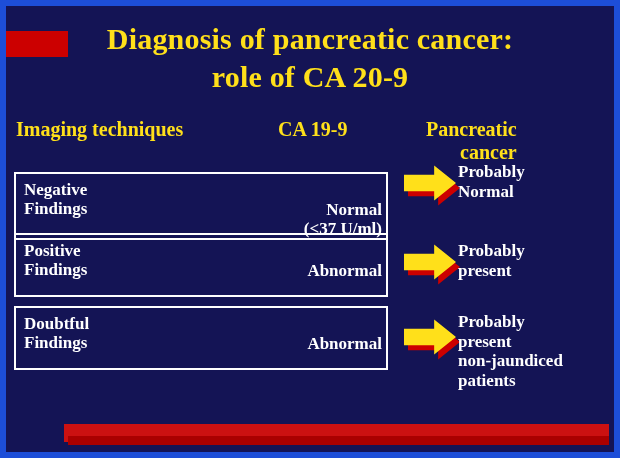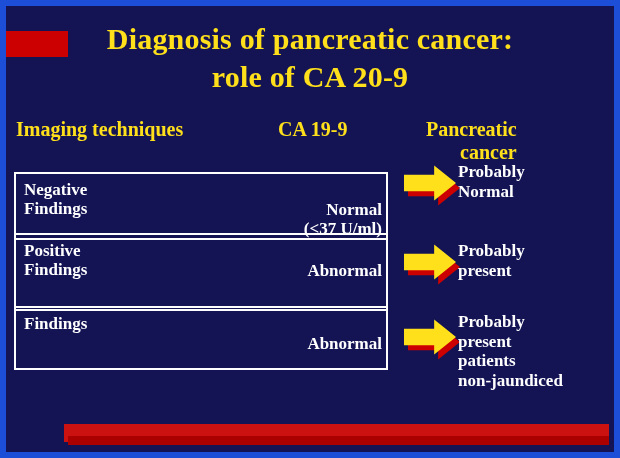--- a/index.html
+++ b/index.html
@@ -187,21 +187,21 @@
         <div class="shadow"></div>
         <div class="body"></div>
       </div>
       <div class="outcome" style="top:8px;">
         <div>Probably</div>
         <div>Normal</div>
       </div>
     </div>
 
     <div class="row" style="top:227px; height:68px;">
-      <div class="row-box" style="top:0; height:78px;">
+      <div class="row-box" style="top:0; height:64px;">
         <div class="finding">
           <div>Positive</div>
           <div>Findings</div>
         </div>
         <div class="ca">
           <div>Abnormal</div>
         </div>
       </div>
       <div class="arrow" style="top:10px;">
         <div class="shadow"></div>
@@ -209,35 +209,36 @@
       </div>
       <div class="outcome" style="top:8px;">
         <div>Probably</div>
         <div>present</div>
       </div>
     </div>
 
     <div class="row" style="top:300px; height:110px;">
       <div class="row-box" style="top:0; height:64px;">
         <div class="finding">
+          <div>Doubtful</div>
           <div>Findings</div>
         </div>
         <div class="ca">
           <div>Abnormal</div>
         </div>
       </div>
       <div class="arrow" style="top:12px;">
         <div class="shadow"></div>
         <div class="body"></div>
       </div>
       <div class="outcome" style="top:6px;">
         <div>Probably</div>
         <div>present</div>
+        <div>non-jaundiced</div>
         <div>patients</div>
-        <div>non-jaundiced</div>
       </div>
     </div>
 
     <div class="red-bar-bottom"></div>
     <div class="red-bar-bottom2"></div>
 
   </div>
 </div>
 
 </body></html>

